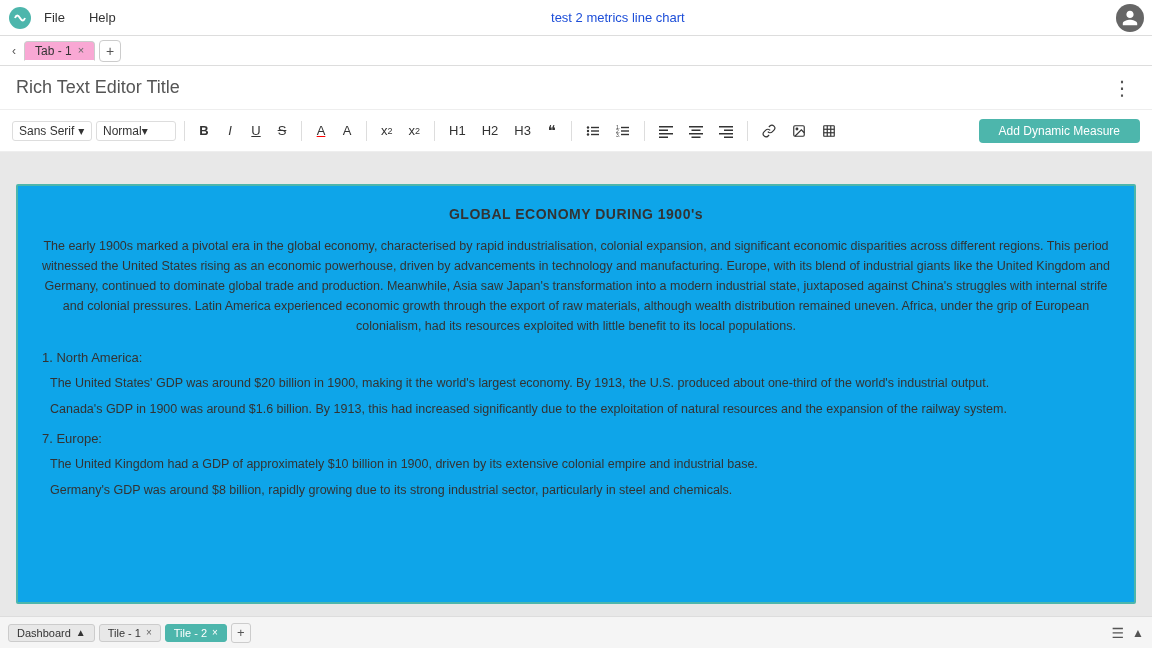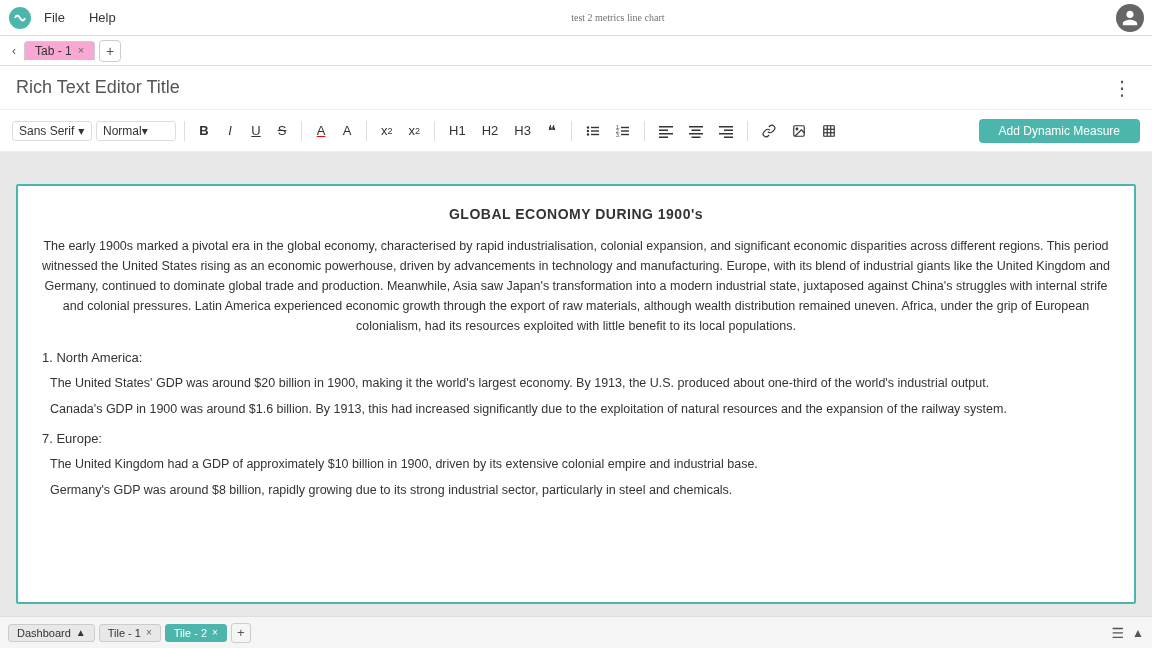--- a/index.html
+++ b/index.html
@@ -6,21 +6,21 @@
     body { font-family: 'Arial', sans-serif; background: #f0f0f0; height: 648px; overflow: hidden; display: flex; flex-direction: column; }
 
     
     .top-bar {
       display: flex; align-items: center; background: #fff; border-bottom: 1px solid #ddd;
       padding: 0 8px; height: 28px; min-height: 36px;
     }
     .app-logo { width: 24px; height: 24px; margin-right: 8px; }
     .menu-items { display: flex; gap: 16px; font-size: 13px; color: #333; }
     .menu-item { cursor: pointer; padding: 2px 4px; }
-    .title-center { flex: 1; text-align: center; font-size: 10px; color: #737373; font-family: Liberation Serif, serif; }
+    .title-center { flex: 1; text-align: center; font-size: 13px; color: #1d4ed8; }
     .user-avatar {
       width: 28px; height: 28px; border-radius: 50%; background: #666;
       display: flex; align-items: center; justify-content: center; cursor: pointer;
     }
     .user-avatar svg { width: 18px; height: 18px; fill: #fff; }
 
     
     .tab-bar {
       display: flex; align-items: center; background: #fff; border-bottom: 1px solid #ddd;
       padding: 0 8px; height: 30px; min-height: 30px; gap: 4px;
@@ -70,21 +70,21 @@
     }
 
     
     .spacer-row { background: #e8e8e8; height: 20px; min-height: 20px; }
 
     
     .content-area {
       flex: 1; overflow-y: auto; background: #e8e8e8; padding: 12px 16px; display: flex; flex-direction: column; gap: 0;
     }
     .editor-box {
-      background: #ffffff; border: 2px solid #4db6ac; border-radius: 2px;
+      background: #0ea5e9; border: 2px solid #4db6ac; border-radius: 2px;
       padding: 20px 24px; flex: 1; overflow-y: auto;
     }
     .doc-title {
       text-align: center; font-size: 14px; font-weight: bold; color: #333;
       margin-bottom: 14px; letter-spacing: 0.5px;
     }
     .doc-intro {
       font-size: 12.5px; color: #333; text-align: center; line-height: 1.6;
       margin-bottom: 14px;
     }

